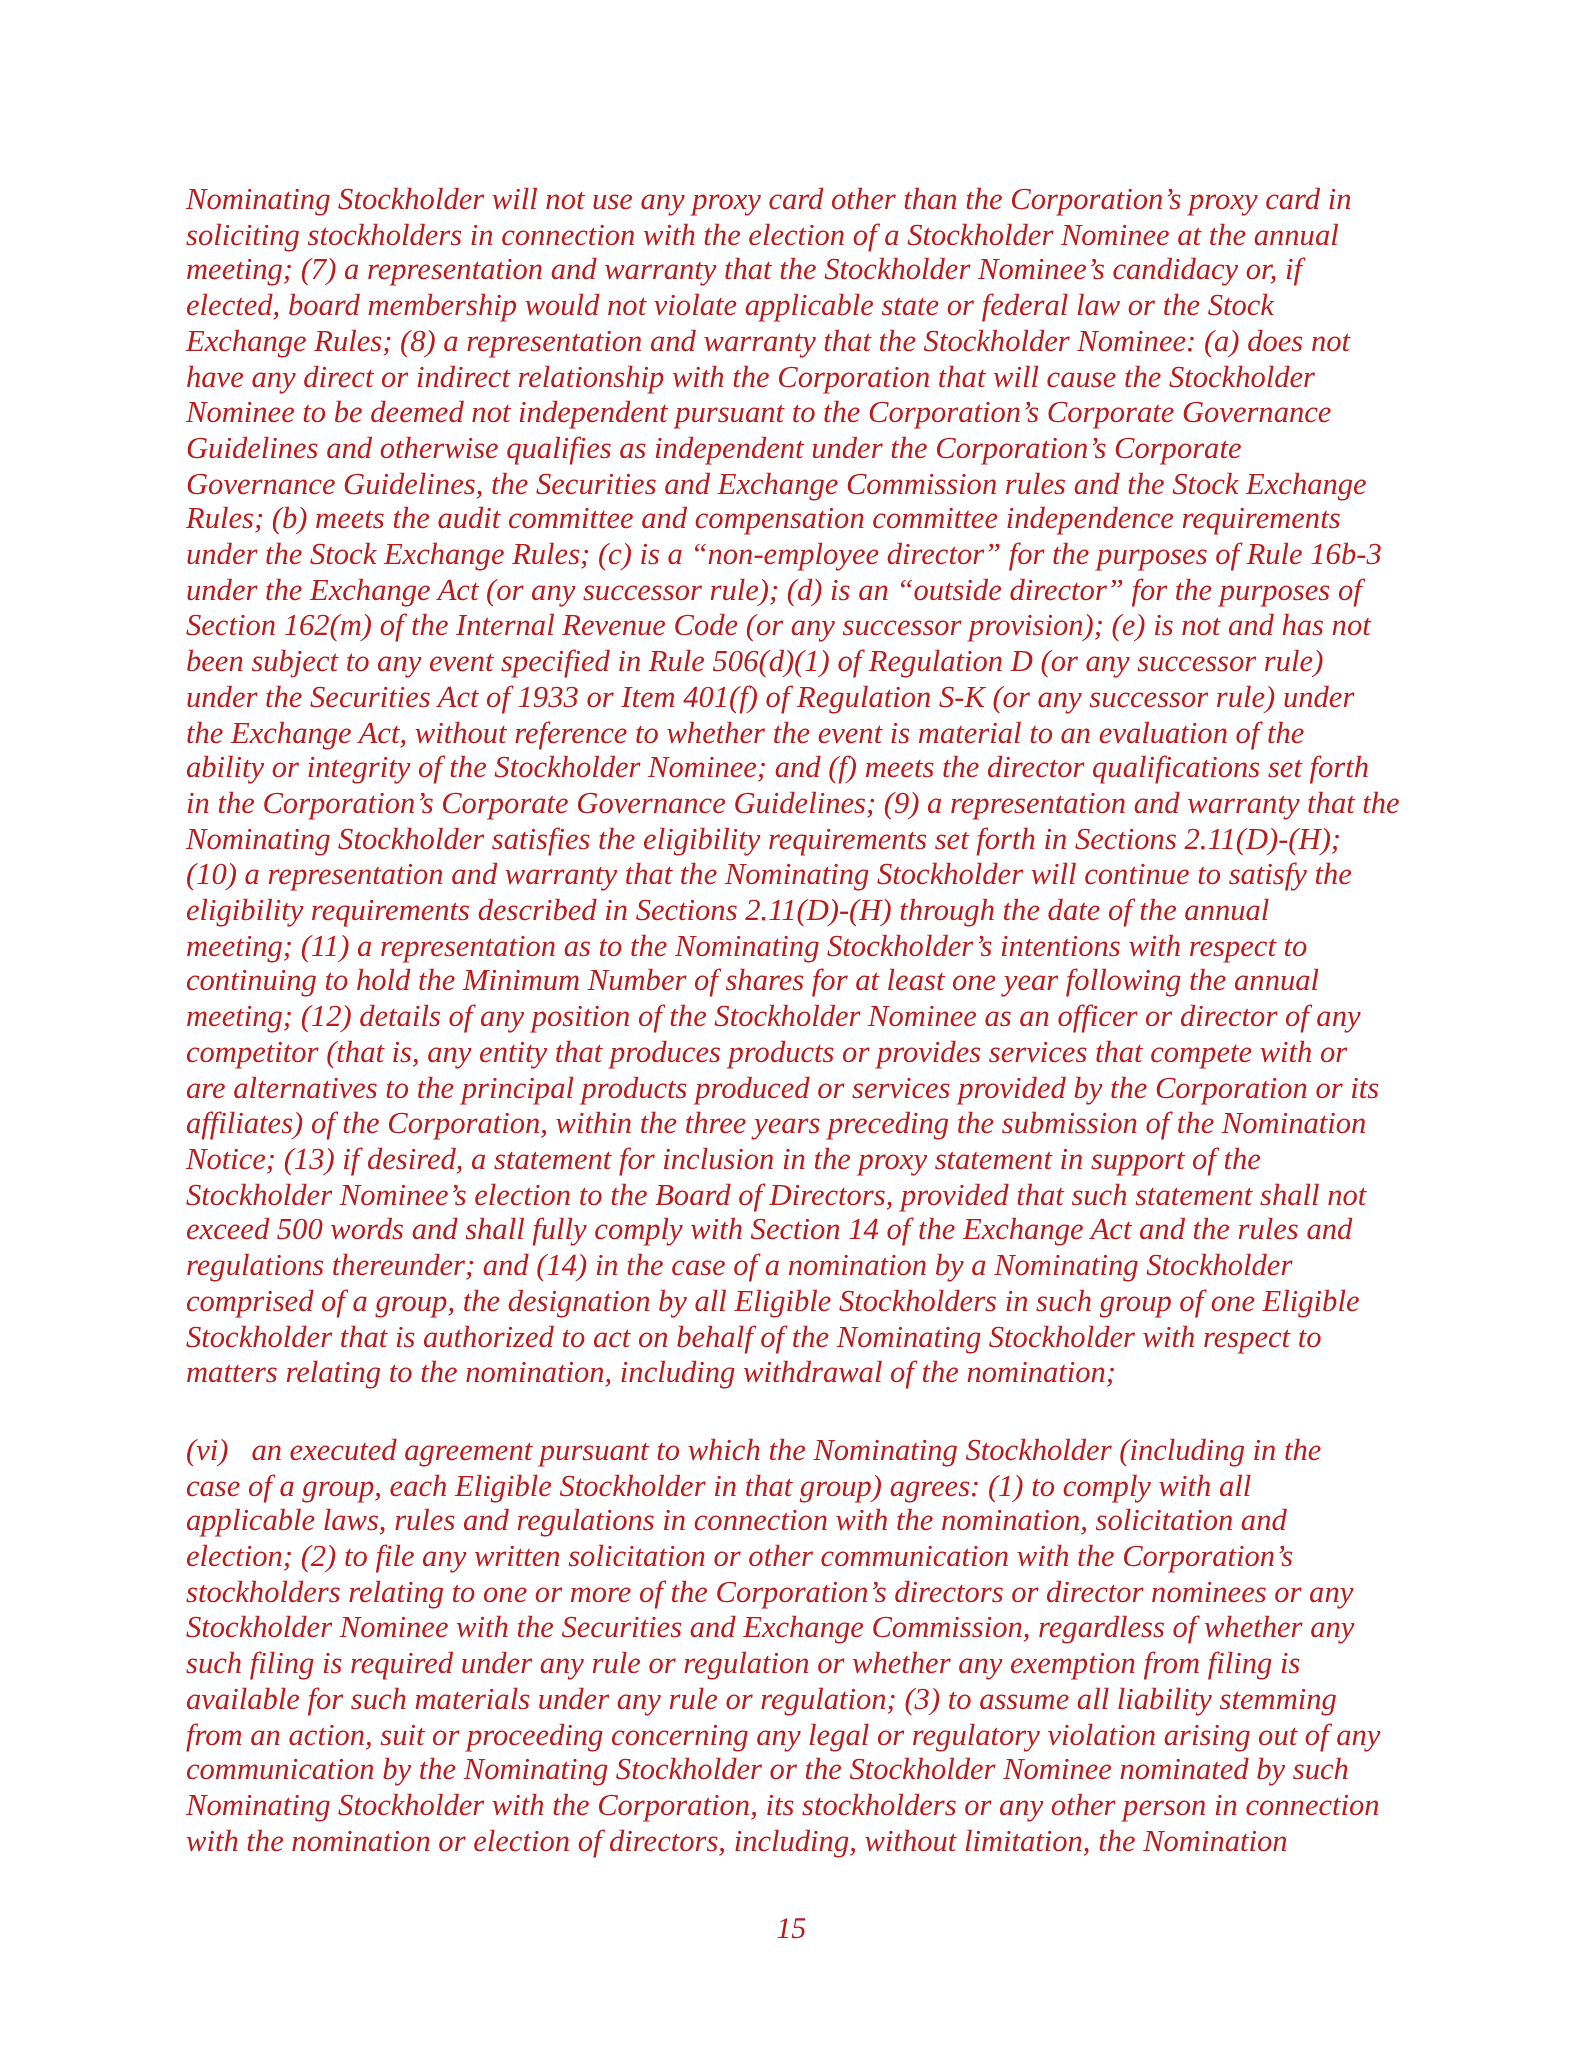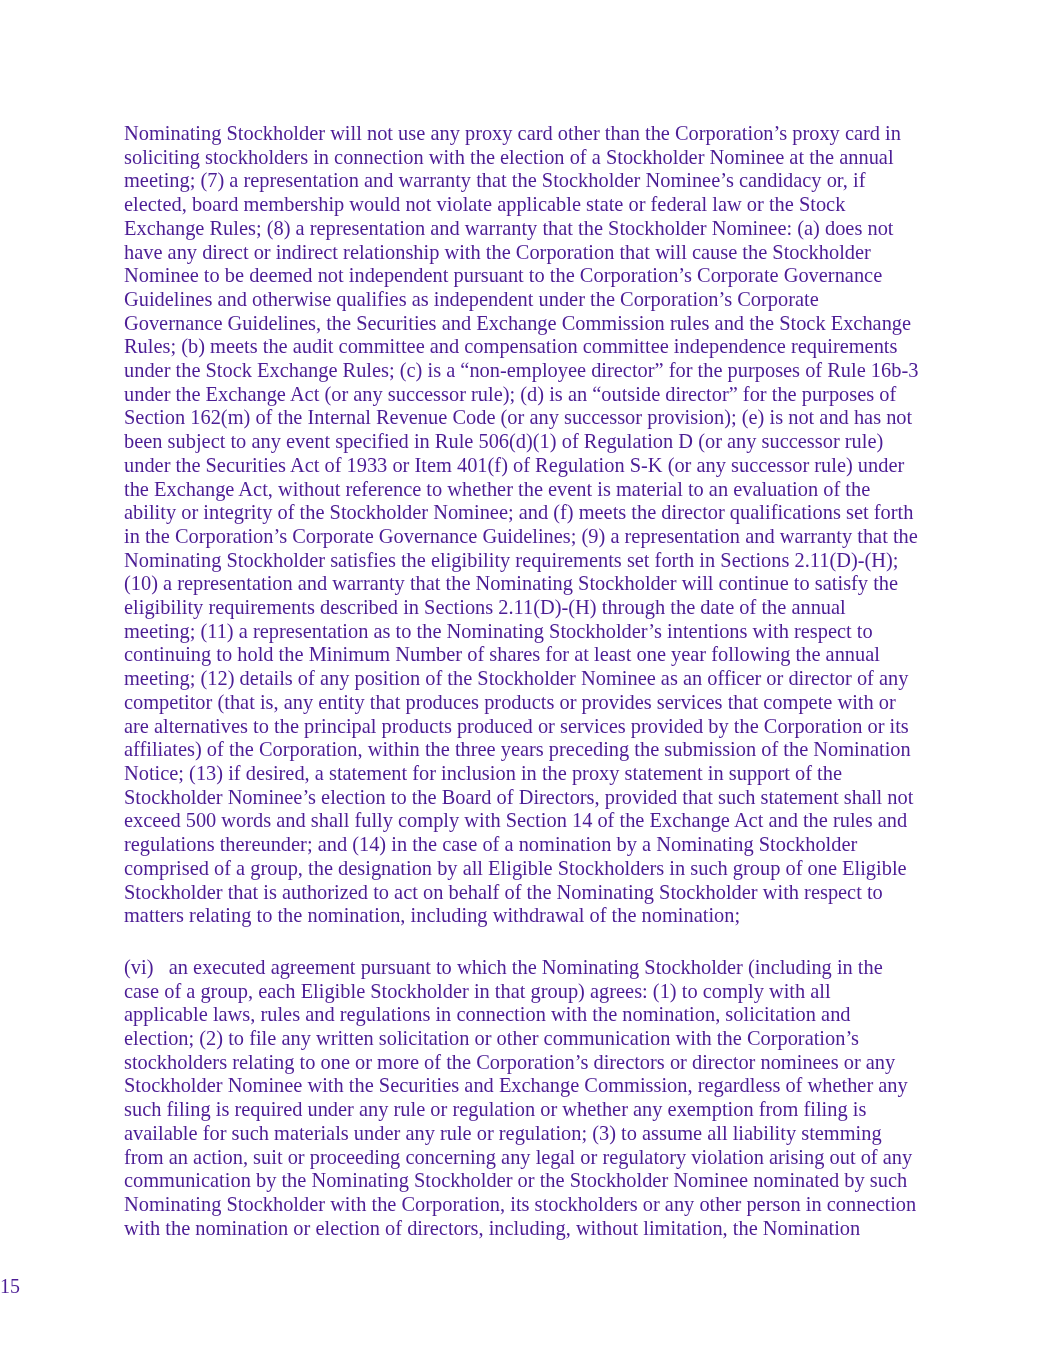--- a/index.html
+++ b/index.html
@@ -5,42 +5,44 @@
   html, body {
     margin: 0;
     padding: 0;
     background: #ffffff;
   }
   .page {
     position: relative;
     width: 1055px;
     height: 1365px;
     background: #ffffff;
-    color: #4c1d95;
+    color: #b91c1c;
     font-family: "Liberation Serif", serif;
     overflow: hidden;
+    font-style: italic;
   }
   .text-block {
     position: absolute;
     left: 124px;
     top: 122px;
     width: 890px;
   }
   .para {
     margin: 0 0 28px 0;
     font-size: 20.4px;
     line-height: 23.7px;
     white-space: pre-wrap;
     letter-spacing: 0px;
   }
   .page-footer {
     position: absolute;
     left: 0;
     top: 1274px;
     width: 1055px;
+    text-align: center;
     font-size: 20px;
     line-height: 24px;
   }
 </style>
 </head>
 <body>
 
 <div class="page">
   <div class="text-block">
     <p class="para">Nominating Stockholder will not use any proxy card other than the Corporation’s proxy card in

